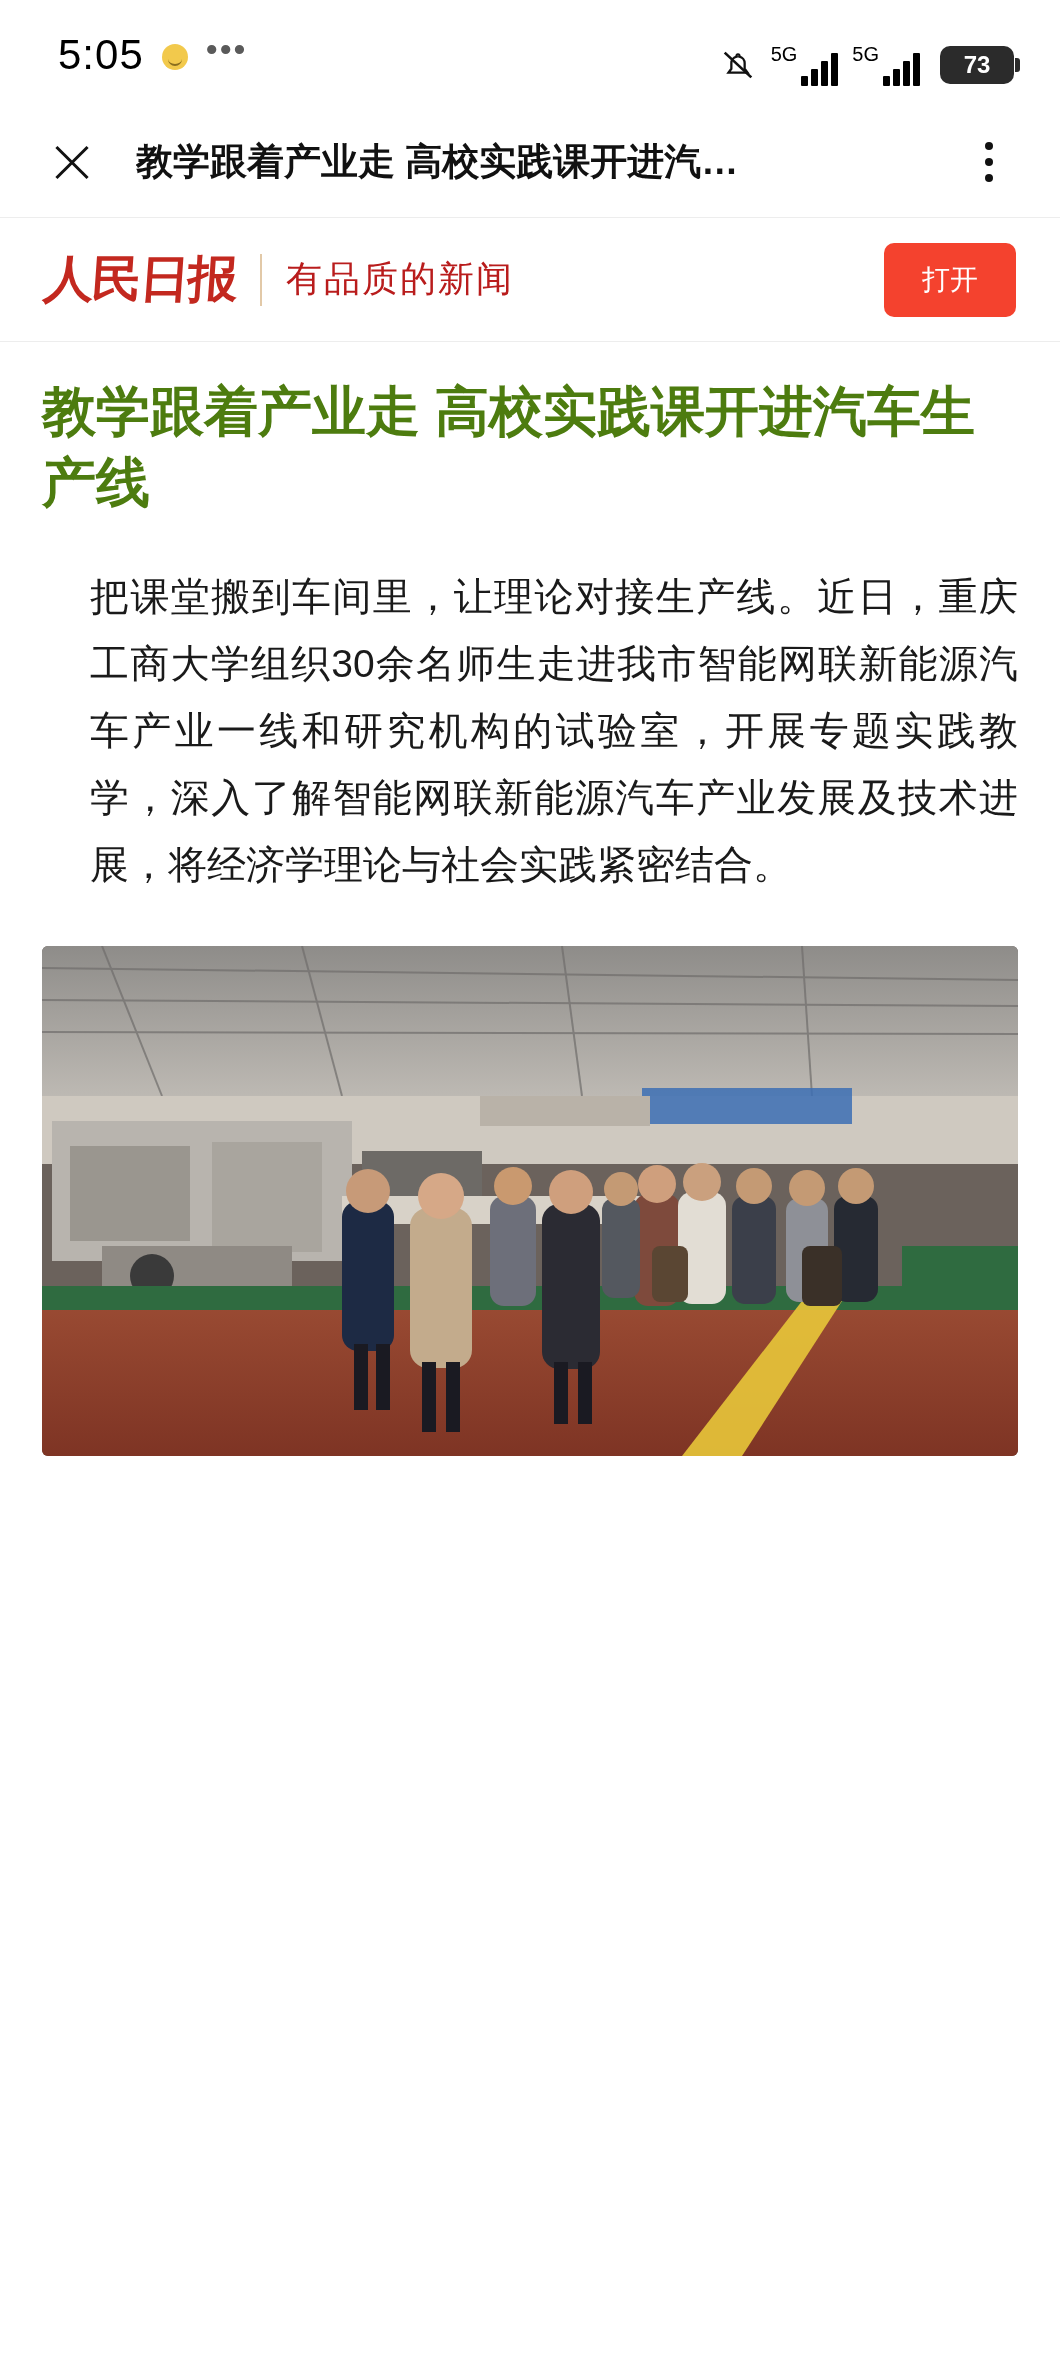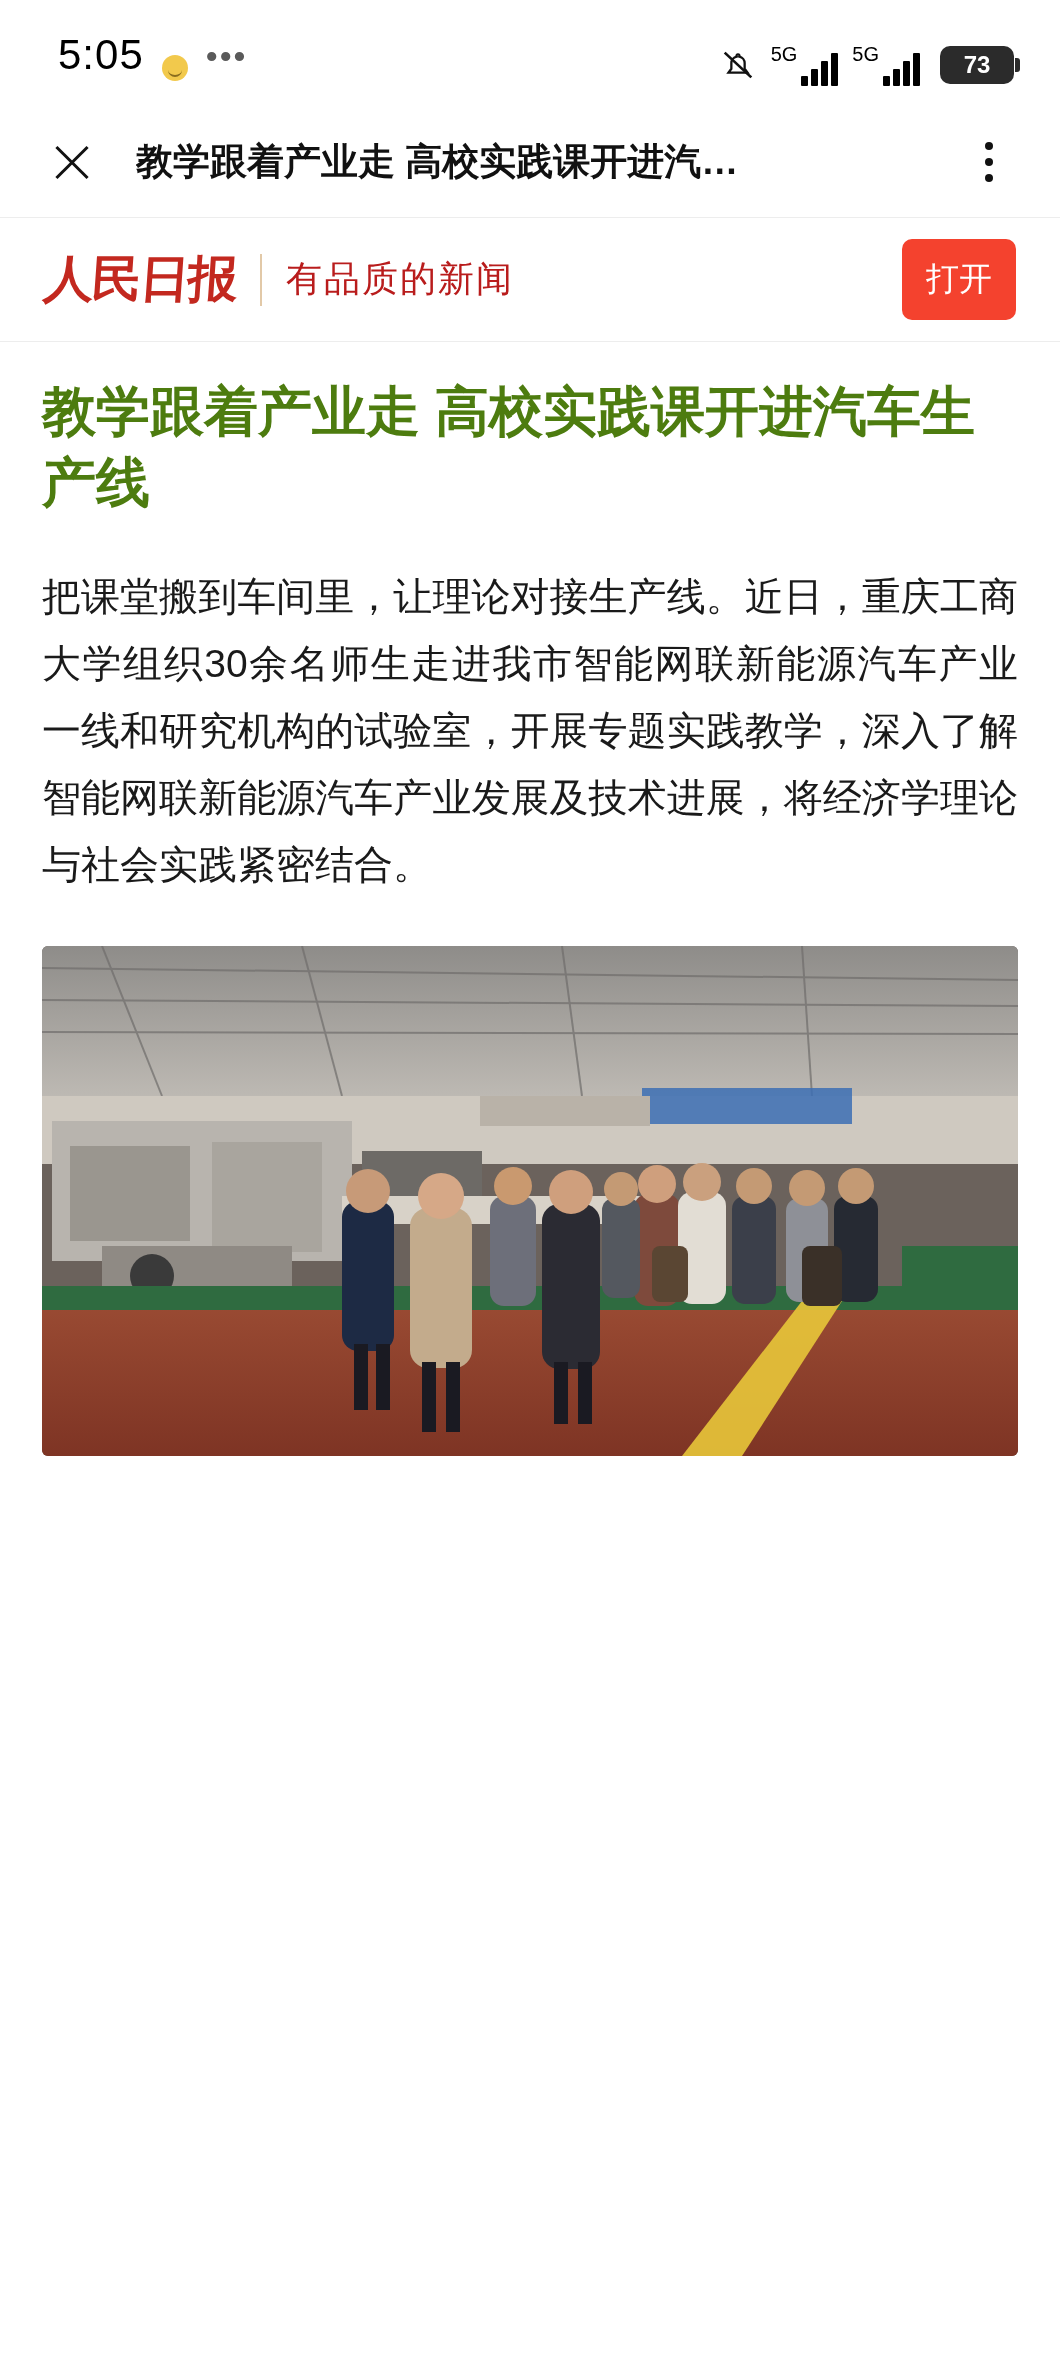--- a/index.html
+++ b/index.html
@@ -20,21 +20,21 @@
   
   .statusbar {
     height: 110px;
     display: flex;
     align-items: center;
     justify-content: space-between;
     padding: 0 46px 0 58px;
   }
   .status-left {
     display: flex;
-    align-items: flex-end;
+    align-items: center;
     gap: 18px;
   }
   .status-time {
     font-size: 42px;
     color: #000;
     letter-spacing: 1px;
   }
   .emoji-dot {
     width: 26px; height: 26px;
     border-radius: 50%;
@@ -189,24 +189,24 @@
   }
   .brand-slogan {
     font-size: 36px;
     color: #b91c1c;
     letter-spacing: 2px;
   }
   .brand-open {
     margin-left: auto;
     background: #f4422e;
     color: #fff;
-    font-size: 33px;
+    font-size: 28px;
     border: none;
     border-radius: 10px;
-    padding: 18px 24px;
+    padding: 18px 38px;
     font-family: "Liberation Sans", sans-serif;
   }
 
   
   .article { padding: 34px 42px 0 42px; }
   .headline {
     font-size: 54px;
     line-height: 1.32;
     font-weight: bold;
     color: #4d7c0f;
@@ -226,21 +226,21 @@
     background: #d8d8d8;
     margin-right: 6px;
   }
   .paragraph {
     margin-top: 40px;
     font-size: 39px;
     line-height: 1.72;
     color: #1a1a1a;
     text-align: justify;
   }
-  .paragraph.first { margin-top: 44px; }
+  .paragraph.first { margin-top: 44px; margin-left: 48px; }
 
   
   .photo {
     margin: 48px 42px 0 42px;
     height: 510px;
     border-radius: 6px;
     overflow: hidden;
     position: relative;
     background: #6b625c;
   }

